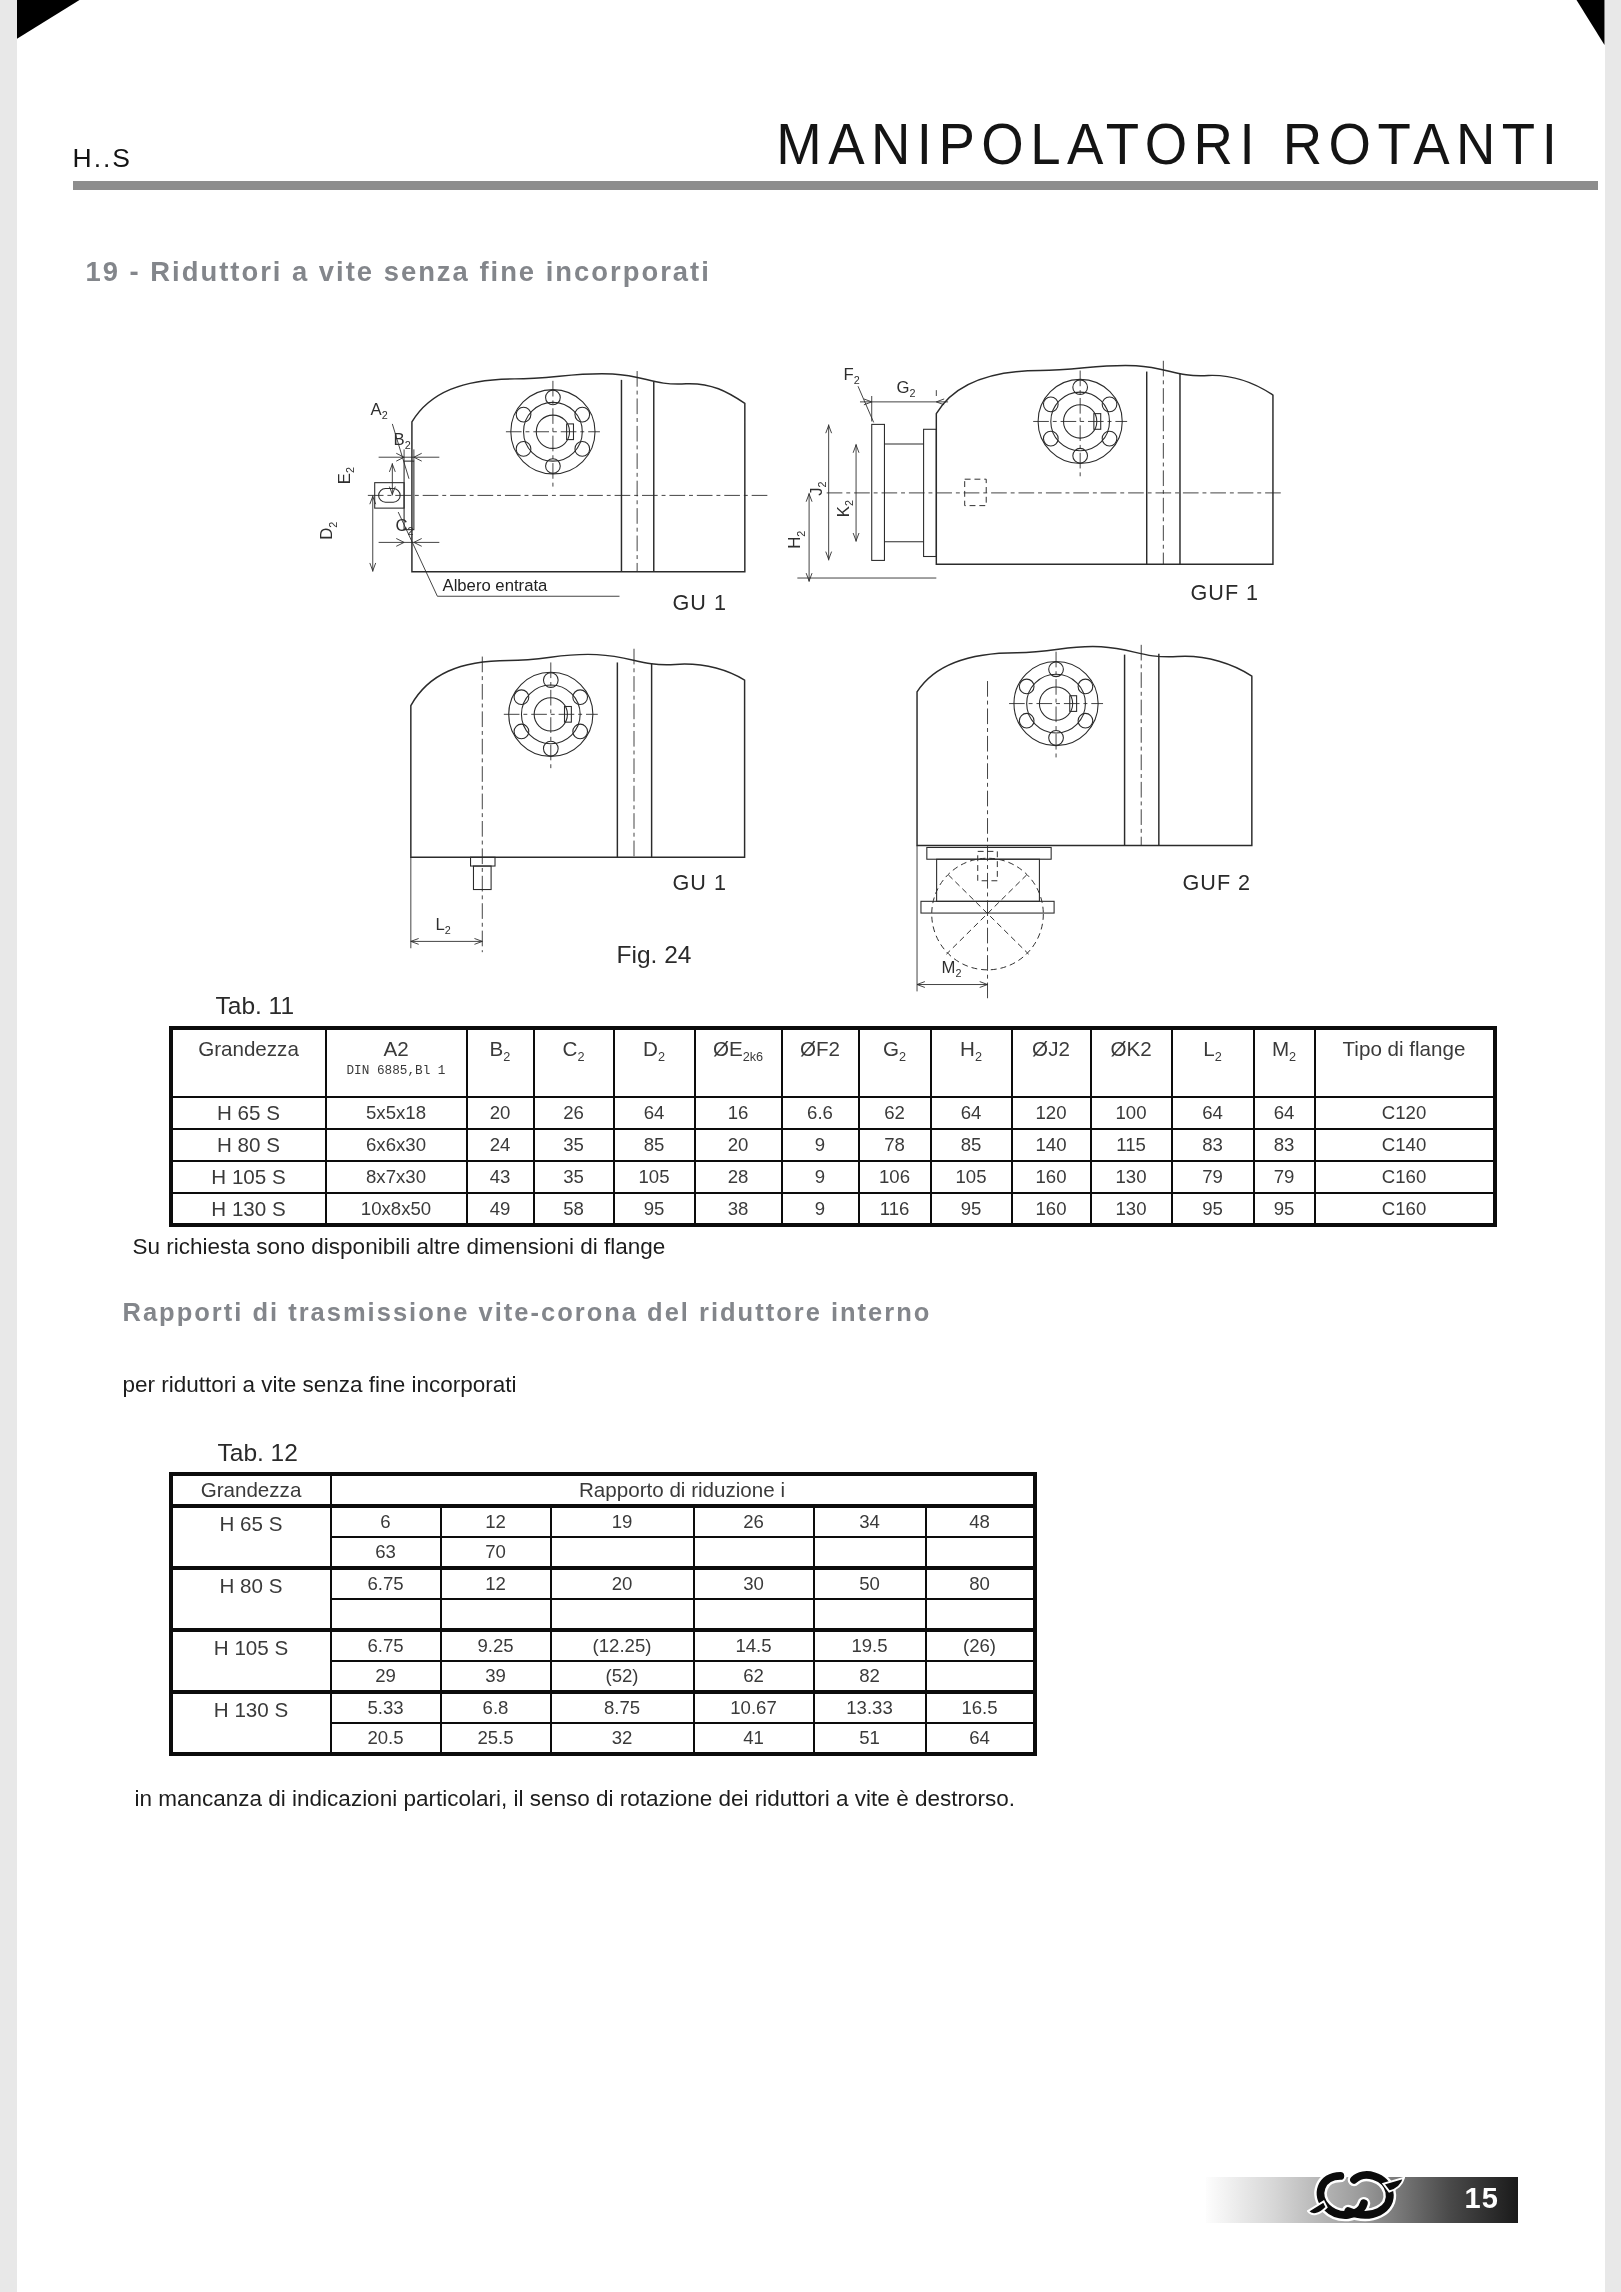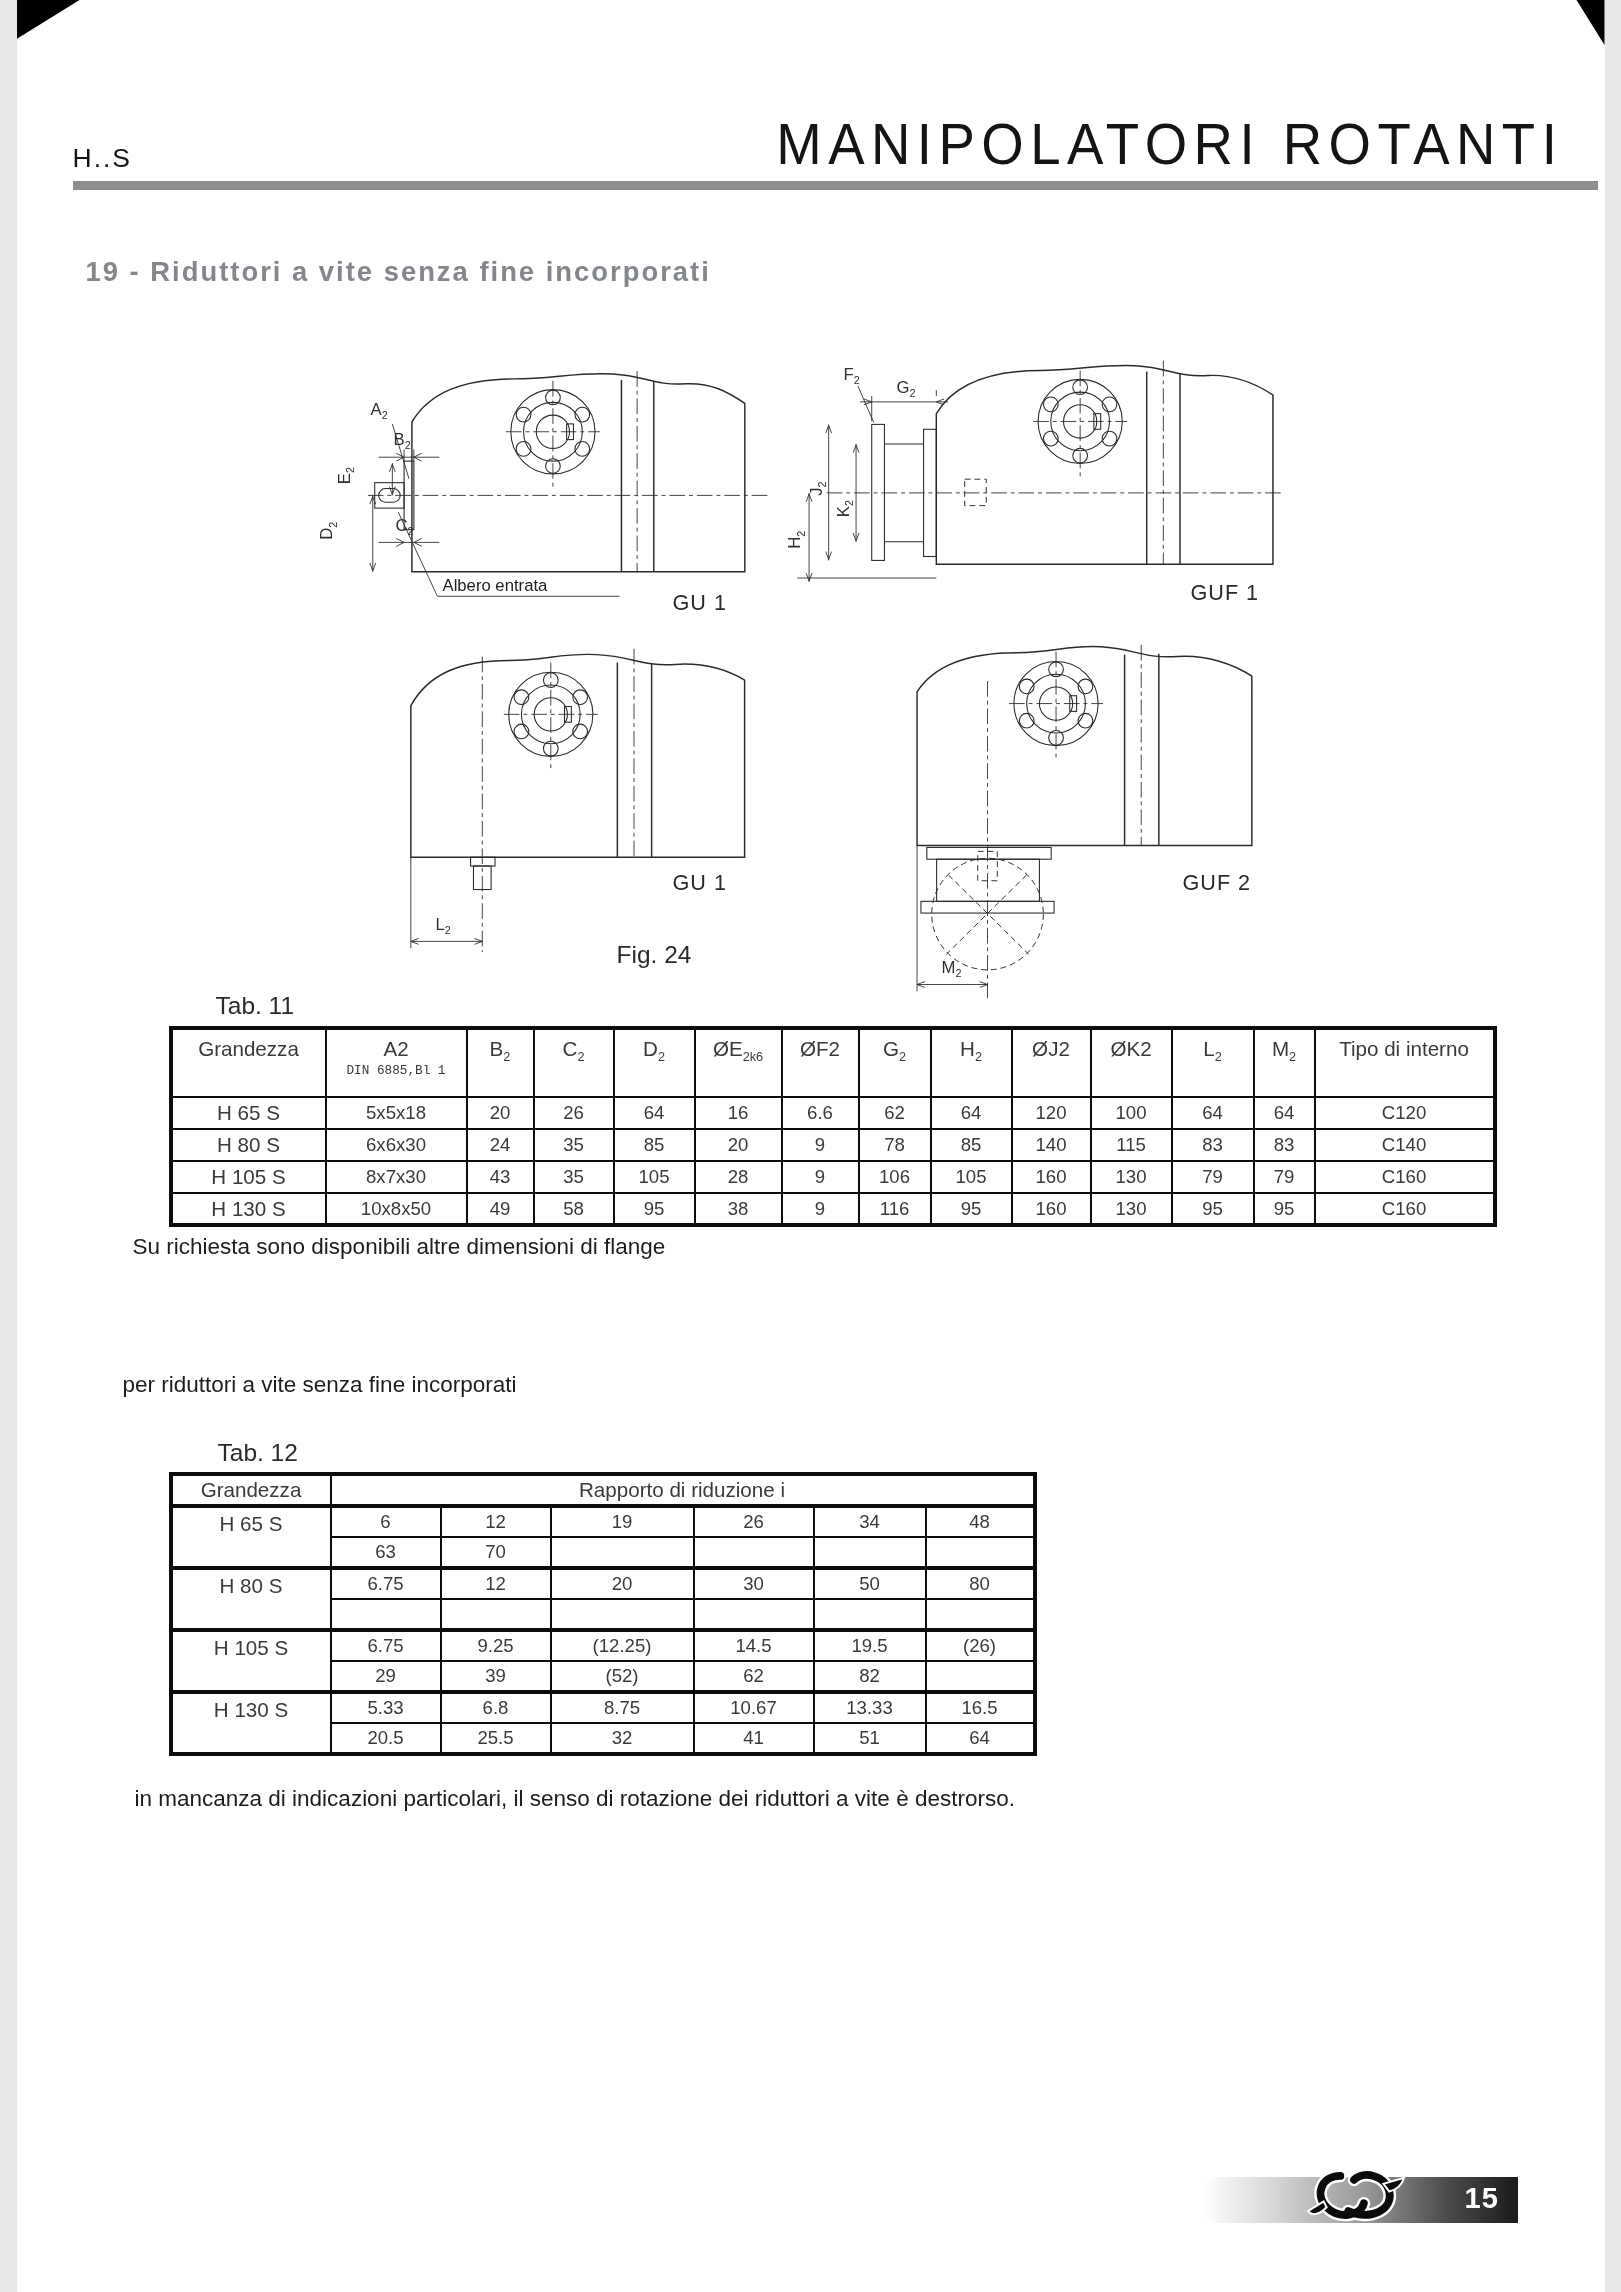--- a/index.html
+++ b/index.html
@@ -288,21 +288,21 @@
         <th><span>C</span><sub>2</sub></th>
         <th><span>D</span><sub>2</sub></th>
         <th><span>ØE</span><sub>2k6</sub></th>
         <th><span>ØF2</span></th>
         <th><span>G</span><sub>2</sub></th>
         <th><span>H</span><sub>2</sub></th>
         <th><span>ØJ2</span></th>
         <th><span>ØK2</span></th>
         <th><span>L</span><sub>2</sub></th>
         <th><span>M</span><sub>2</sub></th>
-        <th><span>Tipo di interno</span></th>
+        <th><span>Tipo di flange</span></th>
       </tr>
     </thead>
     <tbody id="tab11-body">
         <tr>
           <td class="rowhead">H 65 S</td>
           <td>5x5x18</td>
           <td>20</td>
           <td>26</td>
           <td>64</td>
           <td>16</td>
@@ -360,20 +360,21 @@
           <td>160</td>
           <td>130</td>
           <td>95</td>
           <td>95</td>
           <td>C160</td>
         </tr>
       </tbody>
   </table>
   <span class="tab11-footnote">Su richiesta sono disponibili altre dimensioni di flange</span>
 
+  <h3 class="ratios-heading">Rapporti di trasmissione vite-corona del riduttore interno</h3>
   <span class="ratios-sub">per riduttori a vite senza fine incorporati</span>
 
   <span class="tab-label lbl-tab12">Tab. 12</span>
   <table id="tab12">
     <colgroup>
       <col style="width:160px">
         <col style="width:110px">
         <col style="width:110px">
         <col style="width:143px">
       <col style="width:120px">

